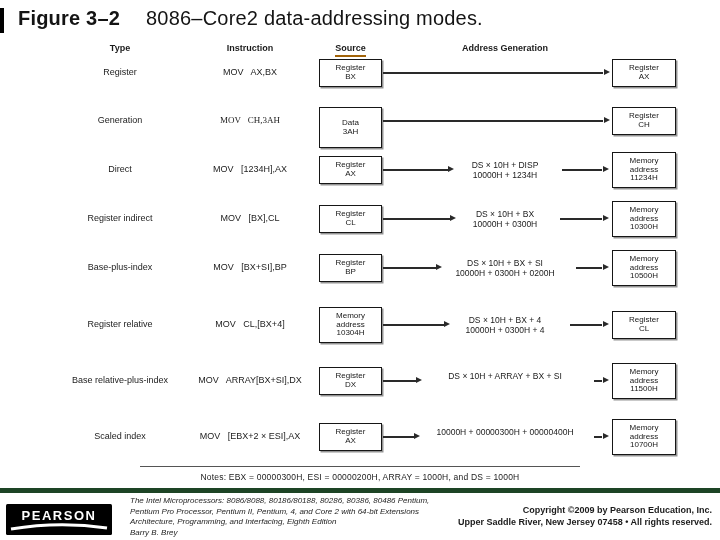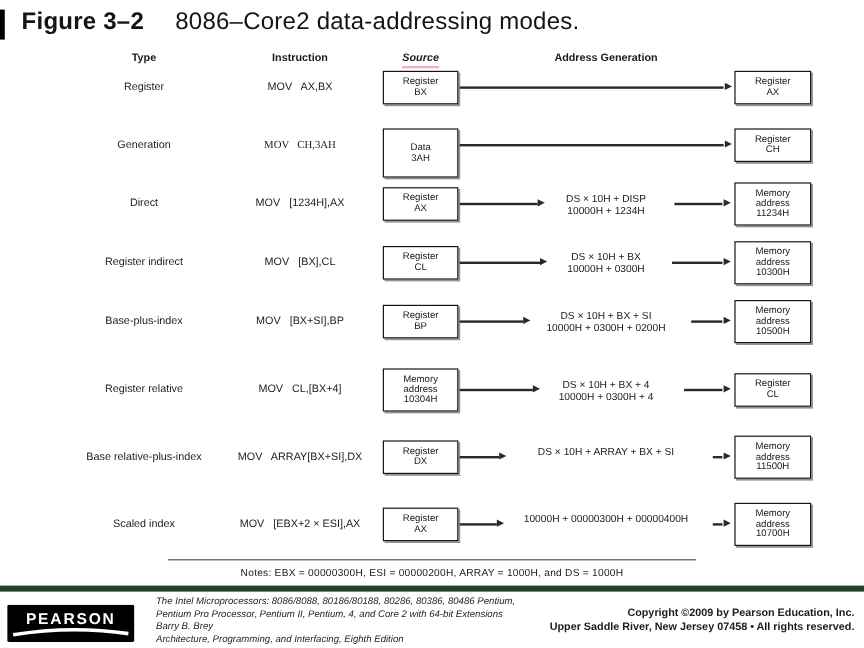--- a/index.html
+++ b/index.html
@@ -8,21 +8,21 @@
     font-family:"Liberation Sans",sans-serif;color:#141414;overflow:hidden;
   }
   .abs{position:absolute;}
   
   .title{left:18px;top:7px;display:flex;gap:26px;align-items:baseline;white-space:nowrap;}
   .title .flabel{font-size:20px;font-weight:bold;letter-spacing:.2px;}
   .title .ftext{font-size:20px;font-weight:normal;letter-spacing:.2px;}
   .edge-mark{left:0;top:8px;width:4px;height:25px;background:#000;}
   
   .colhead{top:43px;font-size:9px;font-weight:bold;text-align:center;color:#1b1b1b;}
-  .uline2{border-bottom:2px solid #f9a8d4;padding-bottom:2px;font-style:italic;}
+  .uline2{border-bottom:2px solid #a16207;padding-bottom:2px;}
   .uline1{border-bottom:1px solid #4a4a4a;padding-bottom:2px;}
   
   .r-type{font-size:9px;text-align:center;color:#1c1c1c;}
   .r-instr{font-size:9px;text-align:center;white-space:pre;color:#1c1c1c;}
   .dbox{
     background:#fff;border:1.5px solid #161616;box-shadow:1.5px 1.5px 0 rgba(60,60,60,.55);
     display:flex;flex-direction:column;align-items:center;justify-content:center;
     font-size:8px;line-height:8.6px;text-align:center;color:#181818;box-sizing:border-box;
   }
   .addr{font-size:8.5px;line-height:10px;text-align:center;white-space:nowrap;color:#1a1a1a;}
@@ -212,22 +212,22 @@
     <svg width="106" height="31" viewBox="0 0 106 31">
       <rect x="0" y="0" width="106" height="31" rx="1.5" fill="#000"></rect>
       <text id="logoText" x="53" y="16" text-anchor="middle" fill="#fff" font-family="Liberation Sans, sans-serif" font-size="13" font-weight="bold" letter-spacing="1.5">PEARSON</text>
       <path d="M5,25 Q53,17 101,24" stroke="#fff" stroke-width="3" fill="none"></path>
     </svg>
   </div>
 
   <div class="abs bookinfo">
     <div>The Intel Microprocessors: 8086/8088, 80186/80188, 80286, 80386, 80486 Pentium,</div>
     <div>Pentium Pro Processor, Pentium II, Pentium, 4, and Core 2 with 64-bit Extensions</div>
+    <div>Architecture, Programming, and Interfacing, Eighth Edition</div>
     <div>Barry B. Brey</div>
-    <div>Architecture, Programming, and Interfacing, Eighth Edition</div>
   </div>
 
   <div class="abs copyright">
     <div>Copyright ©2009 by Pearson Education, Inc.</div>
     <div>Upper Saddle River, New Jersey 07458 • All rights reserved.</div>
   </div>
 
 </div>
 
 </body></html>

